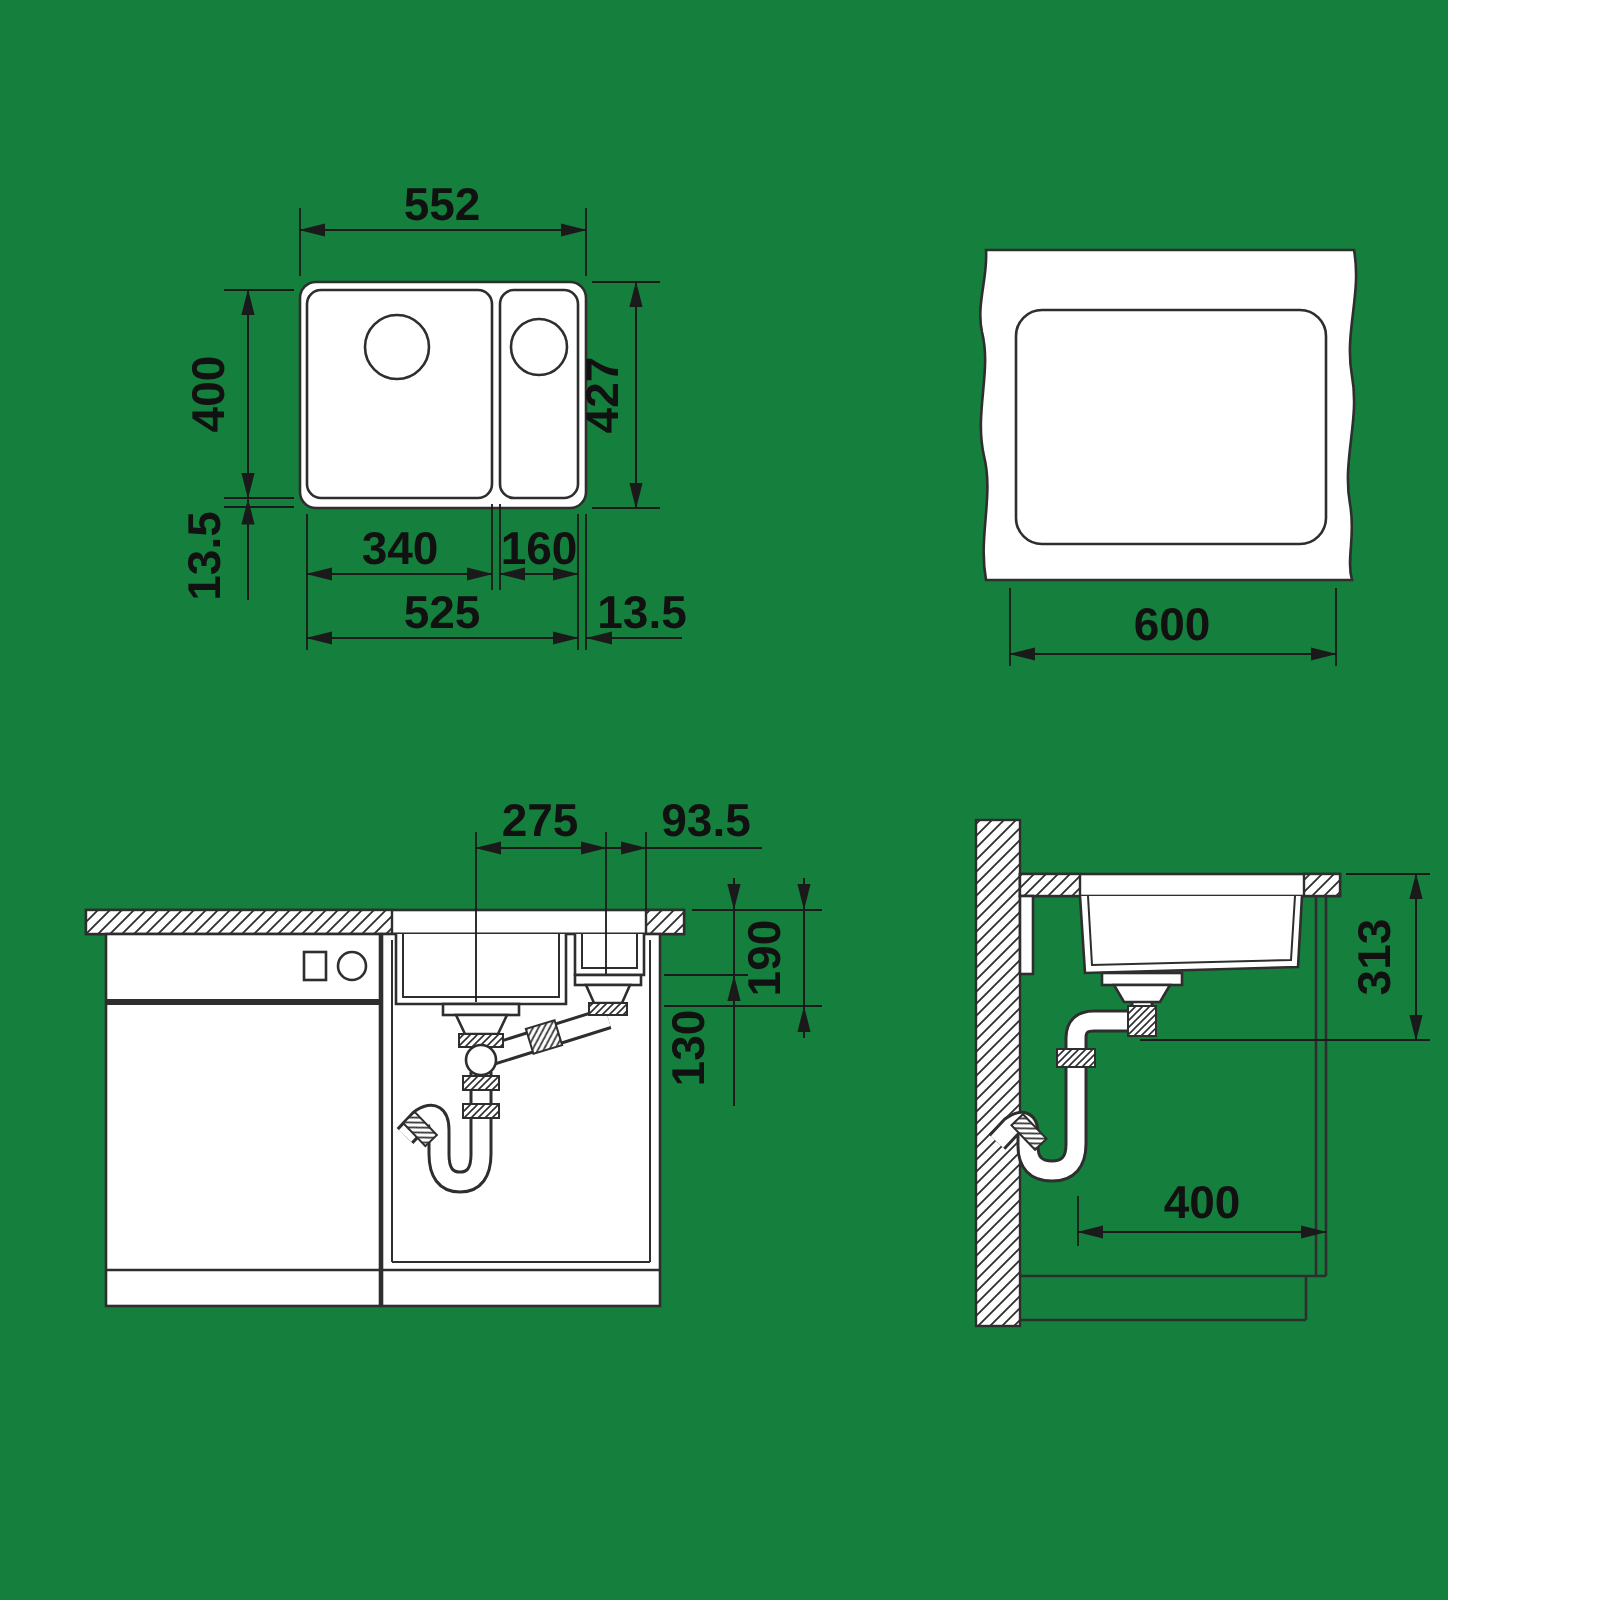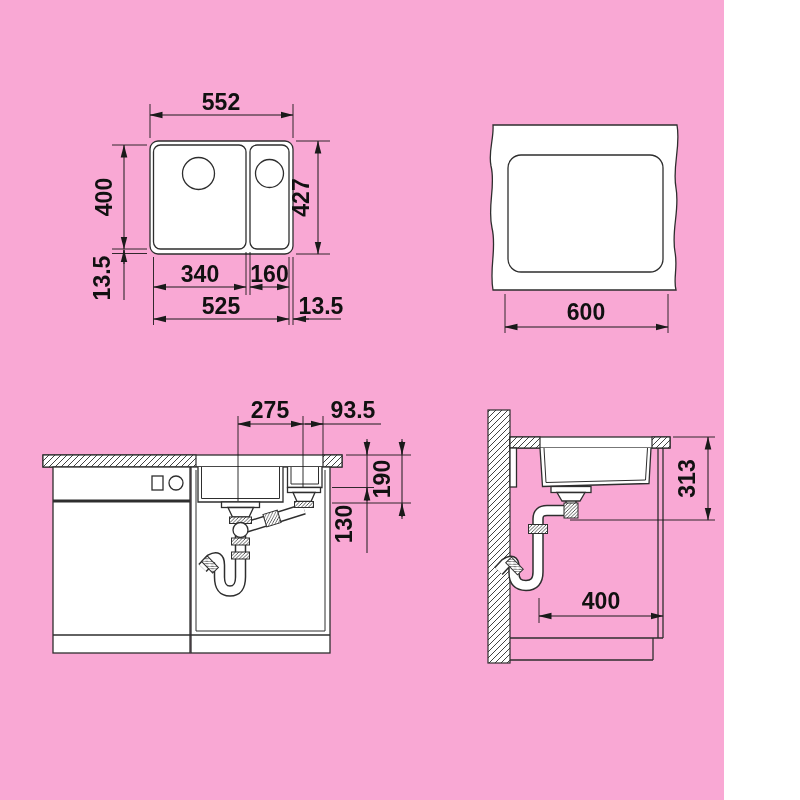--- a/index.html
+++ b/index.html
@@ -1,17 +1,17 @@
 <!DOCTYPE html>
 <html><head>
 <meta charset="utf-8">
 <title>Drawing</title>
 <style>
   html,body { margin:0; padding:0; background:#fff; }
-  .stage { width:724px; height:800px; position:relative; background:#f9a8d4; overflow:hidden; }
+  .stage { width:724px; height:800px; position:relative; background:#15803d; overflow:hidden; }
   .ln   { stroke:#2e2e2e; stroke-width:1.3; fill:none; }
   .lnf  { stroke:#2e2e2e; stroke-width:1.3; fill:#ffffff; }
   .thin { stroke:#2e2e2e; stroke-width:1; fill:none; }
   .thick{ stroke:#2e2e2e; stroke-width:3; fill:none; }
   .dim  { stroke:#1a1a1a; stroke-width:1; fill:none; }
   .ext  { stroke:#1a1a1a; stroke-width:0.9; fill:none; }
   .dtx  { font-family:"Liberation Sans", sans-serif; font-weight:bold; font-size:23px; fill:#111111; }
   .pipe-o { stroke:#2e2e2e; stroke-width:11.5; fill:none; stroke-linejoin:round; stroke-linecap:butt; }
   .pipe-i { stroke:#ffffff; stroke-width:8.5; fill:none; stroke-linejoin:round; stroke-linecap:butt; }
   .coup { stroke:#2e2e2e; stroke-width:1; fill:url(#hatch3); }

